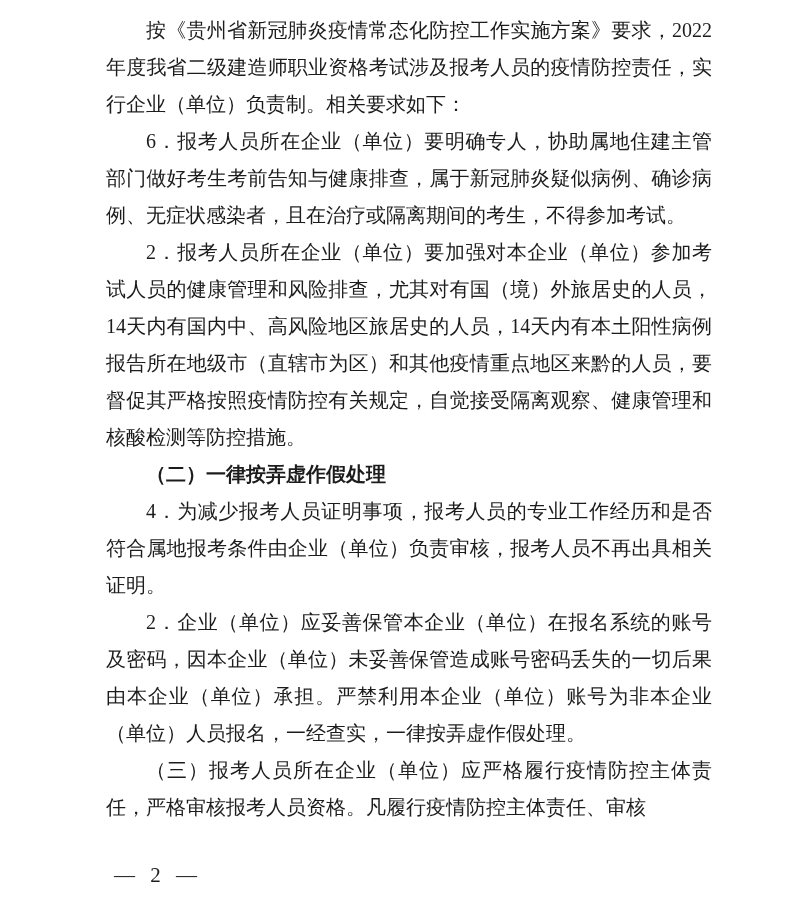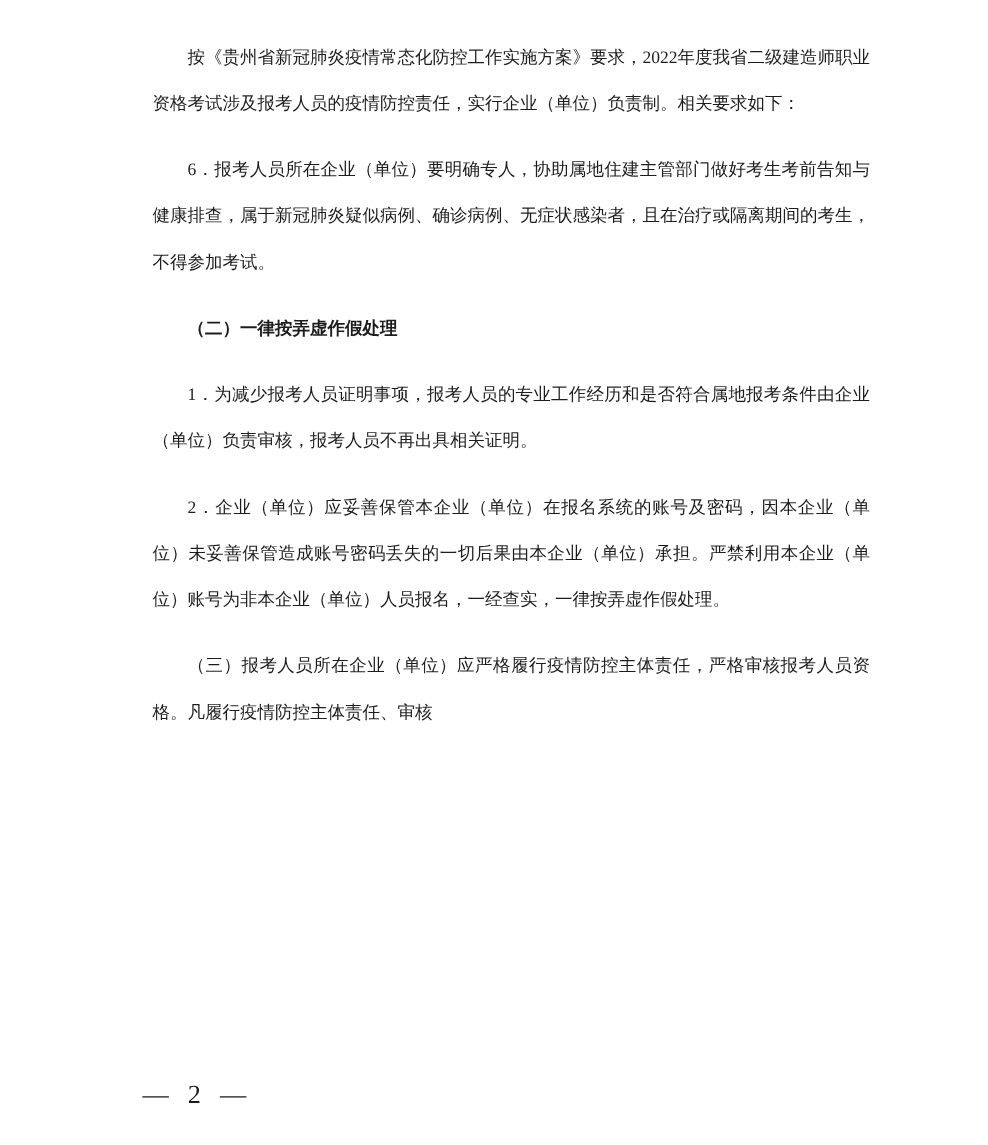--- a/index.html
+++ b/index.html
@@ -16,22 +16,22 @@
     font-family: "Liberation Serif", "DejaVu Serif", serif;
     color: #1c1c1c;
   }
   .content {
     position: absolute;
     left: 106px;
     top: 12px;
     width: 606px;
   }
   .par {
-    margin: 16px;
-    font-size: 14px;
+    margin: 0;
+    font-size: 20px;
     line-height: 37px;
     text-align: justify;
     text-justify: inter-ideograph;
     text-indent: 2em;
     word-break: break-all;
   }
   .heading {
     font-weight: 700;
   }
   .footer {
@@ -44,19 +44,20 @@
     color: #1c1c1c;
   }
 </style>
 </head>
 <body>
 
 <div class="page">
   <div class="content">
     <p class="par">按《贵州省新冠肺炎疫情常态化防控工作实施方案》要求，2022年度我省二级建造师职业资格考试涉及报考人员的疫情防控责任，实行企业（单位）负责制。相关要求如下：</p>
     <p class="par">6．报考人员所在企业（单位）要明确专人，协助属地住建主管部门做好考生考前告知与健康排查，属于新冠肺炎疑似病例、确诊病例、无症状感染者，且在治疗或隔离期间的考生，不得参加考试。</p>
+    <p class="par">2．报考人员所在企业（单位）要加强对本企业（单位）参加考试人员的健康管理和风险排查，尤其对有国（境）外旅居史的人员，14天内有国内中、高风险地区旅居史的人员，14天内有本土阳性病例报告所在地级市（直辖市为区）和其他疫情重点地区来黔的人员，要督促其严格按照疫情防控有关规定，自觉接受隔离观察、健康管理和核酸检测等防控措施。</p>
     <p class="par heading">（二）一律按弄虚作假处理</p>
-    <p class="par">1．为减少报考人员证明事项，报考人员的专业工作经历和是否符合属地报考条件由企业（单位）负责审核，报考人员不再出具相关证明。</p>
+    <p class="par">4．为减少报考人员证明事项，报考人员的专业工作经历和是否符合属地报考条件由企业（单位）负责审核，报考人员不再出具相关证明。</p>
     <p class="par">2．企业（单位）应妥善保管本企业（单位）在报名系统的账号及密码，因本企业（单位）未妥善保管造成账号密码丢失的一切后果由本企业（单位）承担。严禁利用本企业（单位）账号为非本企业（单位）人员报名，一经查实，一律按弄虚作假处理。</p>
     <p class="par">（三）报考人员所在企业（单位）应严格履行疫情防控主体责任，严格审核报考人员资格。凡履行疫情防控主体责任、审核</p>
   </div>
   <div class="footer">— 2 —</div>
 </div>
 
 </body></html>

